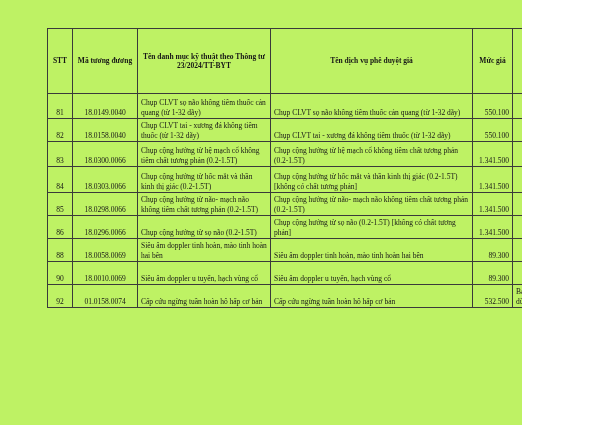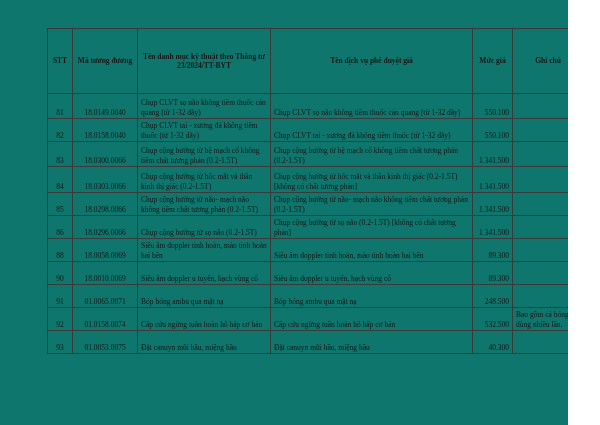--- a/index.html
+++ b/index.html
@@ -3,22 +3,22 @@
 <meta charset="utf-8">
 <style>
   html, body { margin: 0; padding: 0; }
   body {
     width: 600px; height: 425px;
     background: #ffffff;
     font-family: "Liberation Serif", "DejaVu Serif", serif;
   }
   .page {
     position: relative;
-    width: 568px; height: 425px;
-    background: #0f766e;
+    width: 522px; height: 425px;
+    background: #bef264;
     overflow: hidden;
   }
   table.price-table {
     position: absolute;
     left: 47px; top: 28px;
     width: 536px;
     border-collapse: collapse;
     table-layout: fixed;
   }
   .price-table col.c-stt     { width: 25px; }
@@ -143,38 +143,22 @@
         </tr>
         <tr>
           <td class="cell-stt">90</td>
           <td class="cell-code">18.0010.0069</td>
           <td class="cell-catalog">Siêu âm doppler u tuyến, hạch vùng cổ</td>
           <td class="cell-service">Siêu âm doppler u tuyến, hạch vùng cổ</td>
           <td class="cell-price">89.300</td>
           <td class="cell-note"></td>
         </tr>
         <tr>
-          <td class="cell-stt">91</td>
-          <td class="cell-code">01.0065.0071</td>
-          <td class="cell-catalog">Bóp bóng ambu qua mặt nạ</td>
-          <td class="cell-service">Bóp bóng ambu qua mặt nạ</td>
-          <td class="cell-price">248.500</td>
-          <td class="cell-note"></td>
-        </tr>
-        <tr>
           <td class="cell-stt">92</td>
           <td class="cell-code">01.0158.0074</td>
           <td class="cell-catalog">Cấp cứu ngừng tuần hoàn hô hấp cơ bản</td>
           <td class="cell-service">Cấp cứu ngừng tuần hoàn hô hấp cơ bản</td>
           <td class="cell-price">532.500</td>
           <td class="cell-note">Bao gồm cả bóng dùng nhiều lần.</td>
         </tr>
-        <tr>
-          <td class="cell-stt">93</td>
-          <td class="cell-code">01.0053.0075</td>
-          <td class="cell-catalog">Đặt canuyn mũi hầu, miệng hầu</td>
-          <td class="cell-service">Đặt canuyn mũi hầu, miệng hầu</td>
-          <td class="cell-price">40.300</td>
-          <td class="cell-note"></td>
-        </tr>
       </tbody>
   </table>
 </div>
 
 </body></html>

